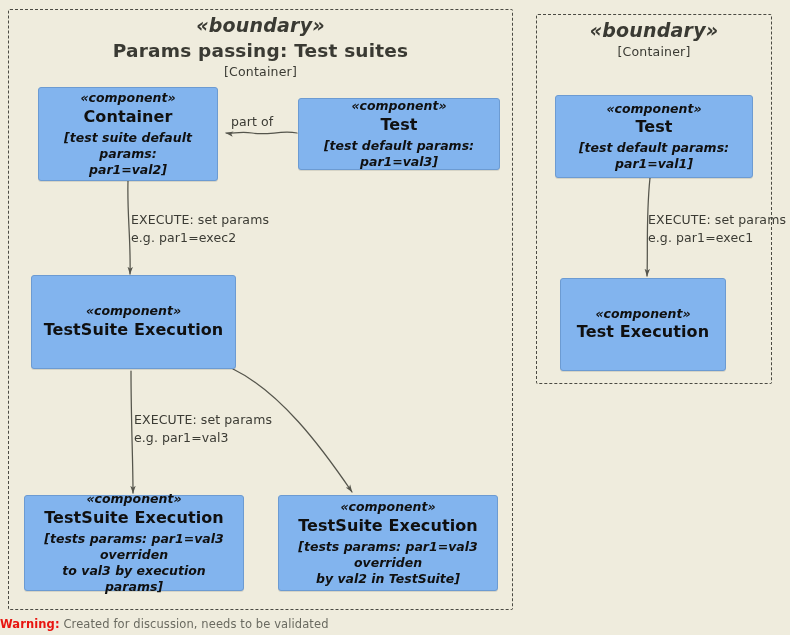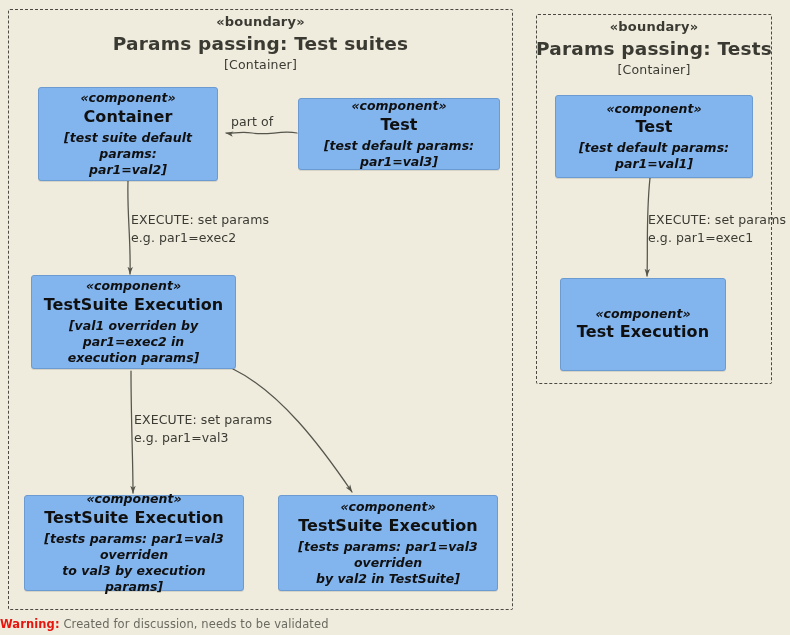--- a/index.html
+++ b/index.html
@@ -31,21 +31,22 @@
     background: transparent;
   }
   .boundary-head {
     position: absolute;
     left: 0;
     width: 100%;
     text-align: center;
     color: #3A3A33;
   }
   .b-stereo {
-    font-size: 13px;
+    font-style: italic;
+    font-size: 19px;
     font-weight: bold;
     letter-spacing: 0.2px;
   }
   .b-title {
     font-size: 18.5px;
     font-weight: bold;
     margin-top: 4px;
     letter-spacing: 0.2px;
   }
   .b-sub {
@@ -143,42 +144,39 @@
   <div class="boundary" style="left:8px; top:9px; width:505px; height:601px;"></div>
   <div class="boundary-head" style="left:8px; top:14px; width:505px;">
     <div class="b-stereo">«boundary»</div>
     <div class="b-title">Params passing: Test suites</div>
     <div class="b-sub">[Container]</div>
   </div>
 
   <div class="boundary" style="left:536px; top:14px; width:236px; height:370px;"></div>
   <div class="boundary-head" style="left:536px; top:19px; width:236px;">
     <div class="b-stereo">«boundary»</div>
-    <div class="b-title">Params passing: Tests</div>
     <div class="b-sub">[Container]</div>
   </div>
 
   <div class="node" style="left:38px; top:87px; width:180px; height:94px;">
     <div class="n-stereo">«component»</div>
     <div class="n-title">Container</div>
     <div class="n-note" style="white-space:pre-line;">[test suite default params:
 par1=val2]</div>
   </div>
 
   <div class="node" style="left:298px; top:98px; width:202px; height:72px;">
     <div class="n-stereo">«component»</div>
     <div class="n-title">Test</div>
     <div class="n-note" style="white-space:pre-line;">[test default params: par1=val3]</div>
   </div>
 
   <div class="node" style="left:31px; top:275px; width:205px; height:94px;">
     <div class="n-stereo">«component»</div>
     <div class="n-title">TestSuite Execution</div>
-    <div class="n-note" style="white-space:pre-line;">[val1 overriden by par1=exec2 in
-execution params]</div>
   </div>
 
   <div class="node" style="left:24px; top:495px; width:220px; height:96px;">
     <div class="n-stereo">«component»</div>
     <div class="n-title">TestSuite Execution</div>
     <div class="n-note" style="white-space:pre-line;">[tests params: par1=val3 overriden
 to val3 by execution params]</div>
   </div>
 
   <div class="node" style="left:278px; top:495px; width:220px; height:96px;">

